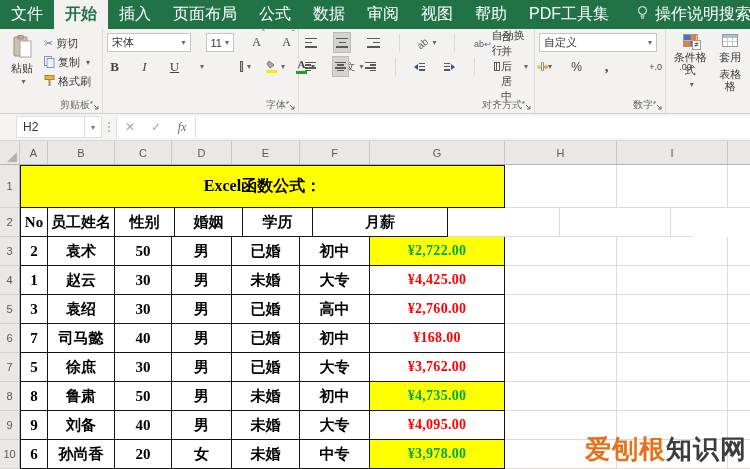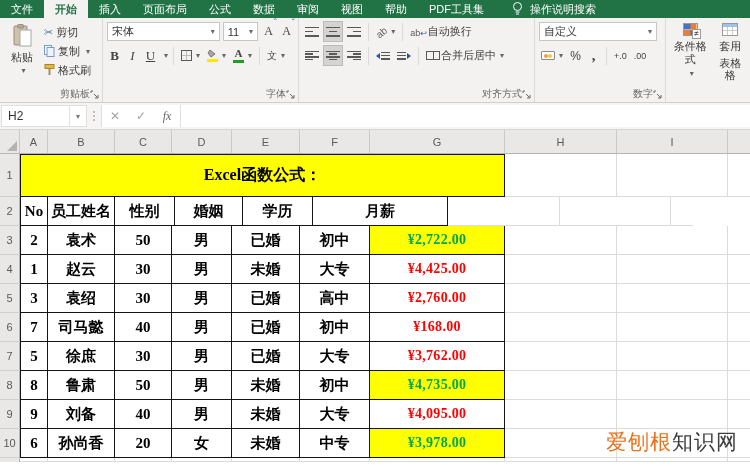--- a/index.html
+++ b/index.html
@@ -1,31 +1,31 @@
 <!DOCTYPE html>
 <html><head>
 <meta charset="utf-8">
 <style>
 *{box-sizing:border-box;margin:0;padding:0}
 html,body{width:750px;height:469px}
 .app{position:relative;width:750px;height:469px;background:#fff;font-family:"Liberation Sans",sans-serif;overflow:hidden}
 
 
-.menubar{height:18px;background:#217346;display:flex;align-items:stretch;font-size:11px;color:#fff}
+.menubar{height:29px;background:#217346;display:flex;align-items:stretch;font-size:16px;color:#fff}
 .mtab{display:flex;align-items:center;padding:0 11px;white-space:nowrap}
 .mtab.active{background:#f3f2f1;color:#217346;font-weight:700}
 .msearch{display:flex;align-items:center;gap:6px;margin-left:16px;white-space:nowrap}
 
 
 .ribbon{height:85px;background:#f3f2f1;display:flex;border-bottom:1px solid #d2d0ce;font-size:11px;color:#3b3a39}
 .rgroup{position:relative;border-right:1px solid #dcdad8;padding:4px 4px 14px 4px;flex:0 0 auto}
 .glabel{position:absolute;bottom:1px;left:0;right:12px;text-align:right;font-size:10px;color:#6a6865}
 .launch{position:absolute;bottom:2px;right:2px;width:10px;height:10px}
 .rrows{display:flex;flex-direction:column;justify-content:flex-start;gap:5px;height:100%}
-.rrow{display:flex;align-items:center;gap:3px}
+.rrow{display:flex;align-items:center;gap:15px}
 .combo{background:#fff;border:1px solid #c8c6c4;height:19px;display:flex;align-items:center;padding:0 4px;font-size:11px;color:#333;justify-content:space-between}
 .dd{font-size:8px;color:#666;margin-left:3px}
 .fbtn{display:flex;align-items:center;justify-content:center;height:19px;min-width:15px;padding:0 2px;color:#444}
 .serifb{font-family:"Liberation Serif",serif;font-weight:700;font-size:13px}
 .serifi{font-family:"Liberation Serif",serif;font-style:italic;font-size:13px}
 .serifu{font-family:"Liberation Serif",serif;font-size:13px;text-decoration:underline}
 .vsep{width:1px;height:18px;background:#dcdad8;margin:0 2px}
 
 .clip{display:flex;gap:4px;height:100%}
 .paste{width:36px;display:flex;flex-direction:column;align-items:center;justify-content:flex-start;gap:1px;padding-top:2px;font-size:11px}
@@ -83,21 +83,21 @@
 
 .ftico{width:16px;height:13px;border:1px solid #9a9a9a;background:
  linear-gradient(#9dc3e6,#9dc3e6) 0 0/100% 30% no-repeat,
  linear-gradient(#c9c9c9,#c9c9c9) 0 60%/100% 1px no-repeat,
  linear-gradient(#c9c9c9,#c9c9c9) 33% 0/1px 100% no-repeat,
  linear-gradient(#c9c9c9,#c9c9c9) 66% 0/1px 100% no-repeat,#fff}
 .bigbtn{display:flex;flex-direction:column;align-items:center;gap:4px;font-size:11px;line-height:1.15;padding:1px 3px;text-align:center;color:#3b3a39}
 
 
 .fbar{height:27px;background:#f5f4f3;display:flex;align-items:stretch;border-bottom:1px solid #d9d7d5}
-.namebox{width:86px;background:#fff;border:1px solid #e1dfdd;margin:2px 0 2px 1px;display:flex;align-items:center;font-size:12px;color:#333}
+.namebox{width:86px;background:#fff;border:1px solid #e1dfdd;margin:2px 0 2px 16px;display:flex;align-items:center;font-size:12px;color:#333}
 .namebox .nbtext{flex:1;padding-left:6px}
 .namebox .nbdd{width:17px;align-self:stretch;border-left:1px solid #e1dfdd;display:flex;align-items:center;justify-content:center;font-size:8px;color:#777}
 .dots{width:14px;display:flex;flex-direction:column;align-items:center;justify-content:center;gap:2px}
 .dots i{width:2px;height:2px;background:#b0aeac;border-radius:50%}
 .fxbtns{display:flex;align-items:center;gap:0;border-left:1px solid #e1dfdd;background:#fff;margin:2px 0}
 .fxb{width:26px;text-align:center;font-size:12px;color:#a6a4a2}
 .fxb.fx{font-family:"Liberation Serif",serif;font-style:italic;color:#6a6865}
 .finput{flex:1;background:#fff;margin:2px 0;border-left:1px solid #e1dfdd;font-size:12px;padding-left:6px;display:flex;align-items:center;color:#333}
 
 
@@ -111,21 +111,21 @@
 .cell{background:#fff;border-right:1px solid #141414;border-bottom:1px solid #141414;display:flex;align-items:center;justify-content:center;font-family:"Liberation Serif",serif;font-weight:700;font-size:15px;color:#000;flex:0 0 auto}
 .cell.first{border-left:1px solid #141414}
 .merged{width:485px;background:#ffff00;border:1px solid #141414;display:flex;align-items:center;justify-content:center;font-family:"Liberation Serif",serif;font-weight:700;font-size:16px;flex:0 0 auto}
 .merged .red{color:#fe0000;margin-left:4px}
 .money{color:#fe0000;font-size:14px;letter-spacing:.3px}
 .money.hl{background:#ffff00;color:#00a651}
 .bg{border-right:1px solid #dcdbd9;border-bottom:1px solid #dcdbd9;flex:0 0 auto}
 .wA{width:28px}.wB{width:67px}.wC{width:57px}.wD{width:60px}.wE{width:68px}.wF{width:70px}.wG{width:135px}.wH{width:112px}.wI{width:111px}.wJ{width:22px;border-right:none}
 .partial{height:4px;overflow:hidden}
 .partial .rn{border-bottom:none}
-.wm{position:absolute;right:12px;bottom:6px;font-size:21px;font-weight:400;letter-spacing:1px;white-space:nowrap}
+.wm{position:absolute;right:3px;bottom:6px;font-size:26px;font-weight:700;letter-spacing:1px;white-space:nowrap}
 .wm .o{color:#e8701a}.wm .g{color:#3d3d3d}
 </style>
 </head>
 <body>
 
 <div class="app">
 
   <div class="menubar">
     <div class="mtab">文件</div>
     <div class="mtab active">开始</div>

